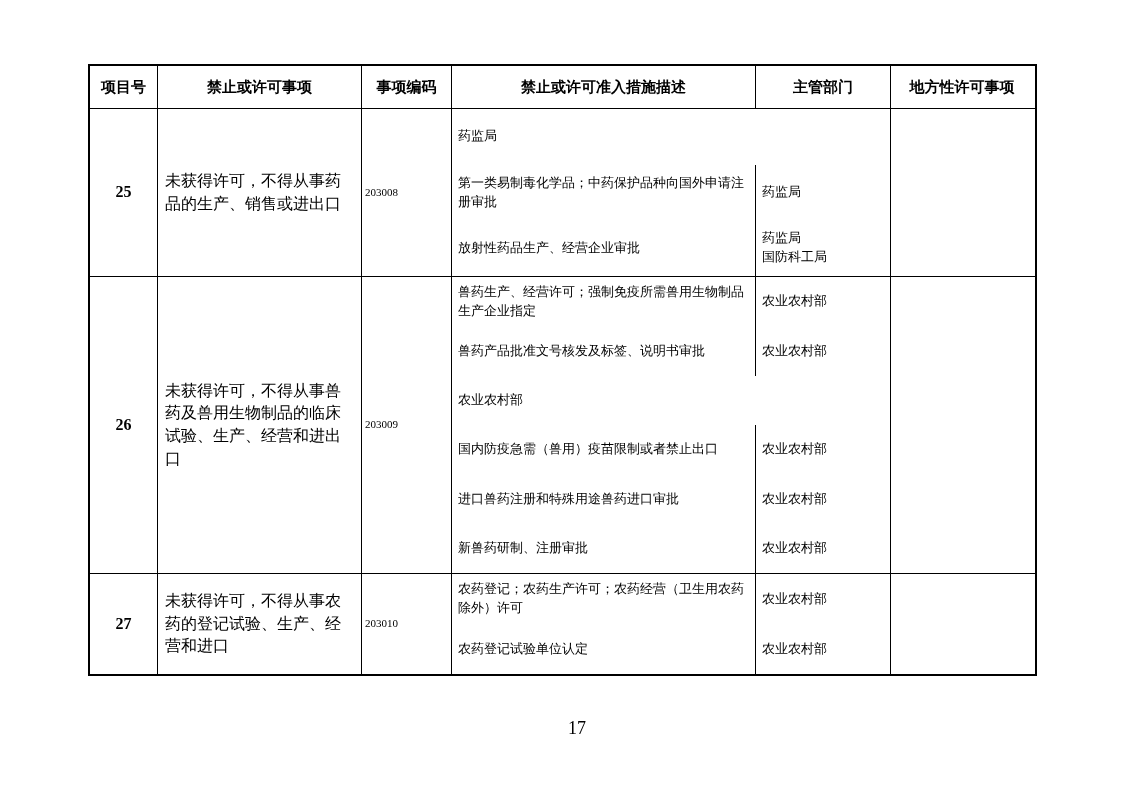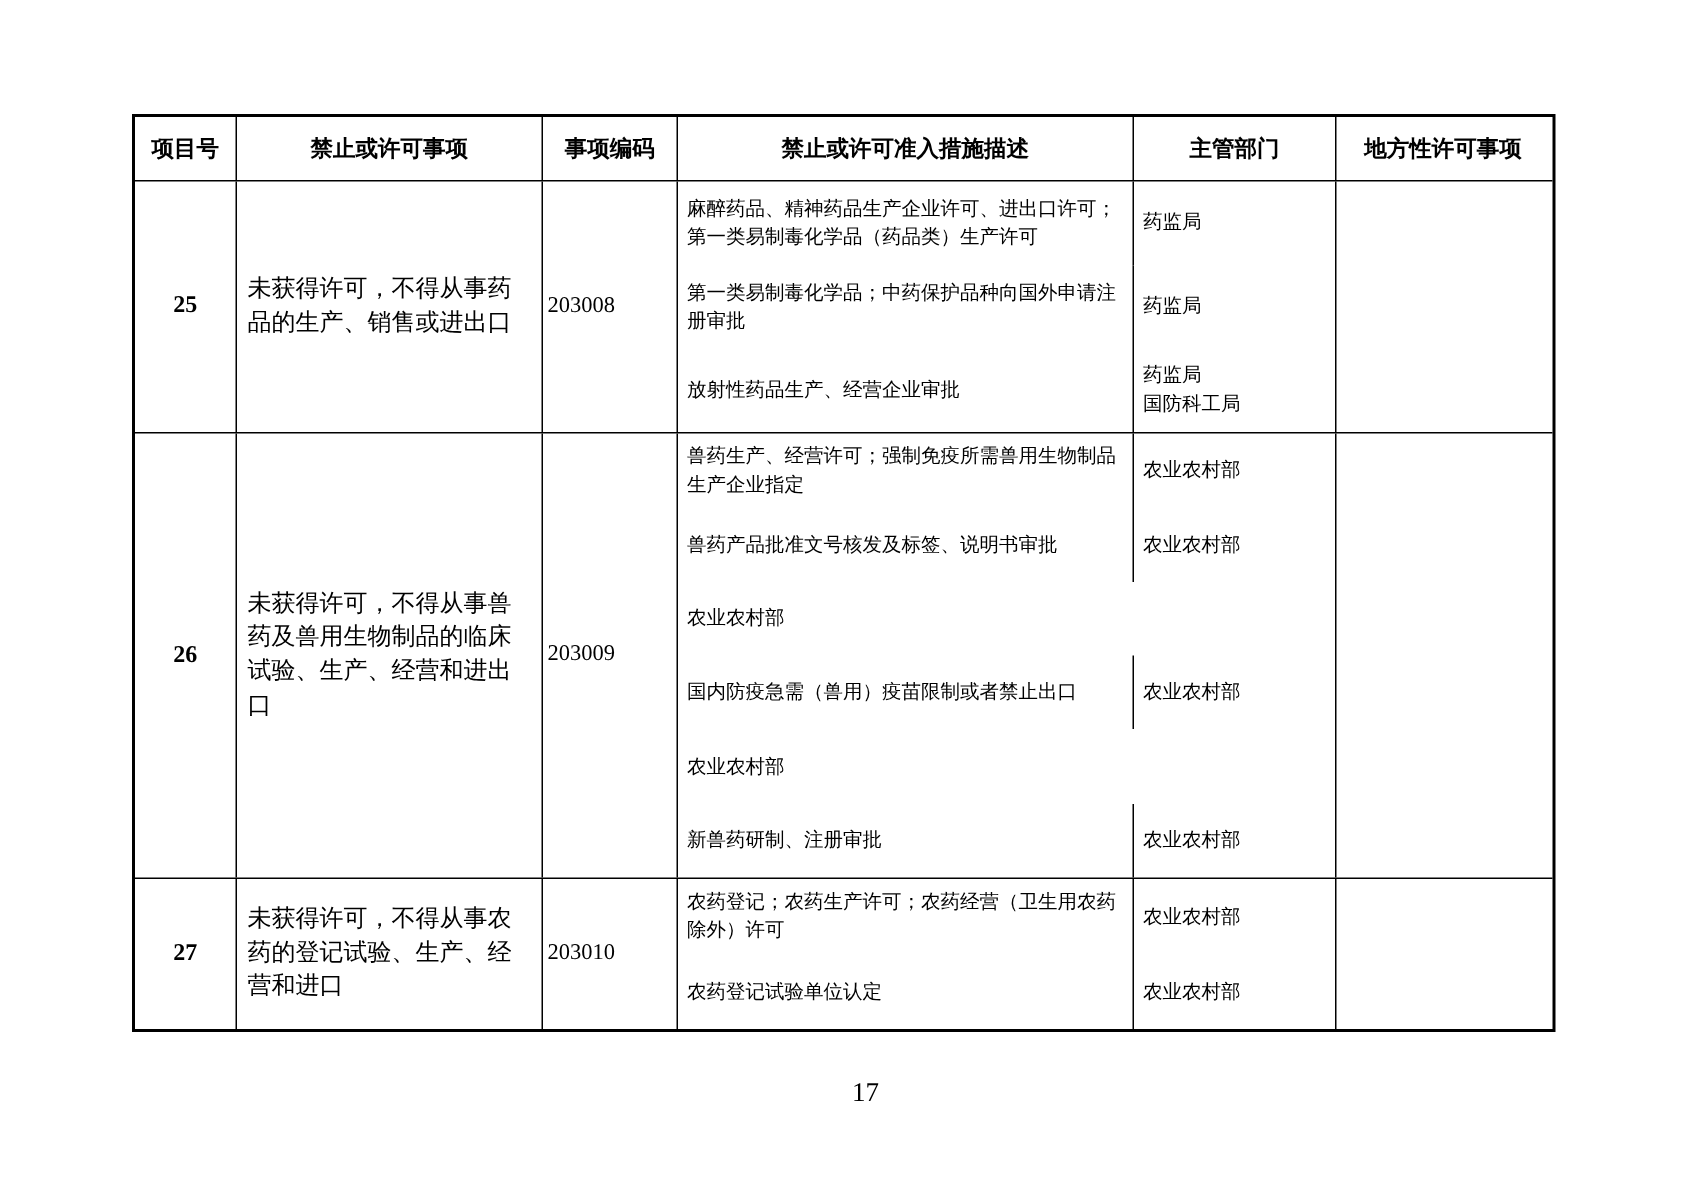--- a/index.html
+++ b/index.html
@@ -10,21 +10,21 @@
     color: #000000;
     overflow: hidden;
   }
   .page {
     position: relative;
     width: 1122px; height: 793px;
     background: #ffffff;
   }
   .doc-table {
     position: absolute;
-    left: 88px; top: 76px;
+    left: 88px; top: 64px;
     width: 949px;
     border: 2px solid #000;
     background: #fff;
   }
   .trow {
     display: grid;
     grid-template-columns: 68px 204px 90px 304px 135px 142px;
     border-bottom: 1px solid #000;
   }
   .trow:last-child { border-bottom: none; }
@@ -39,21 +39,21 @@
   }
   .hcell:last-child { border-right: none; }
   .cell {
     border-right: 1px solid #000;
     display: flex; align-items: center;
     font-size: 16px;
     line-height: 1.42;
   }
   .c-id { justify-content: center; font-size: 16px; font-weight: bold; }
   .c-item { padding: 4px 7px; text-align: left; }
-  .c-code { padding: 4px 3px; font-size: 15px; font-family: Liberation Serif, serif; }
+  .c-code { padding: 4px 3px; font-size: 11px; font-family: Liberation Serif, serif; }
   .c-measures {
     grid-column: 4 / 6;
     display: flex; flex-direction: column;
     border-right: 1px solid #000;
     padding: 0;
   }
   .mrow { display: flex; flex: 1; min-height: 34px; }
   .m-desc {
     width: 304px;
     border-right: 1px solid #000;
@@ -98,21 +98,20 @@
       <div class="hcell">主管部门</div>
       <div class="hcell">地方性许可事项</div>
     </div>
 
     <div class="trow r25">
       <div class="cell c-id">25</div>
       <div class="cell c-item">未获得许可，不得从事药品的生产、销售或进出口</div>
       <div class="cell c-code">203008</div>
       <div class="c-measures">
         <div class="mrow">
-          <div class="m-desc">麻醉药品、精神药品生产企业许可、进出口许可；第一类易制毒化学品（药品类）生产许可</div>
           <div class="m-dept">药监局</div>
         </div>
         <div class="mrow">
           <div class="m-desc">第一类易制毒化学品；中药保护品种向国外申请注册审批</div>
           <div class="m-dept">药监局</div>
         </div>
         <div class="mrow">
           <div class="m-desc">放射性药品生产、经营企业审批</div>
           <div class="m-dept">药监局
 国防科工局</div>
@@ -135,20 +134,21 @@
           <div class="m-dept">农业农村部</div>
         </div>
         <div class="mrow">
           <div class="m-dept">农业农村部</div>
         </div>
         <div class="mrow">
           <div class="m-desc">国内防疫急需（兽用）疫苗限制或者禁止出口</div>
           <div class="m-dept">农业农村部</div>
         </div>
         <div class="mrow">
+          <div class="m-desc">进口兽药注册和特殊用途兽药进口审批</div>
           <div class="m-dept">农业农村部</div>
         </div>
         <div class="mrow">
           <div class="m-desc">新兽药研制、注册审批</div>
           <div class="m-dept">农业农村部</div>
         </div>
       </div>
       <div class="cell c-local"></div>
     </div>
 

